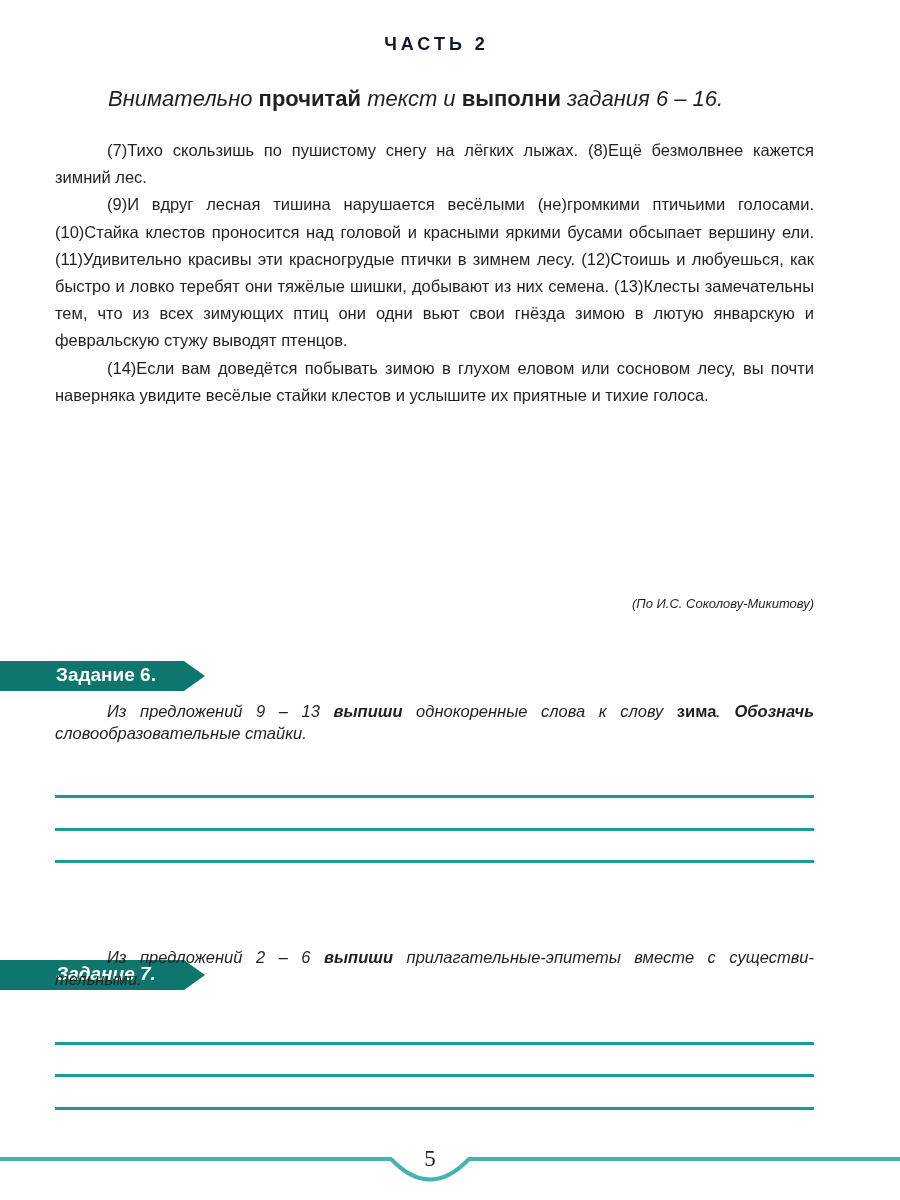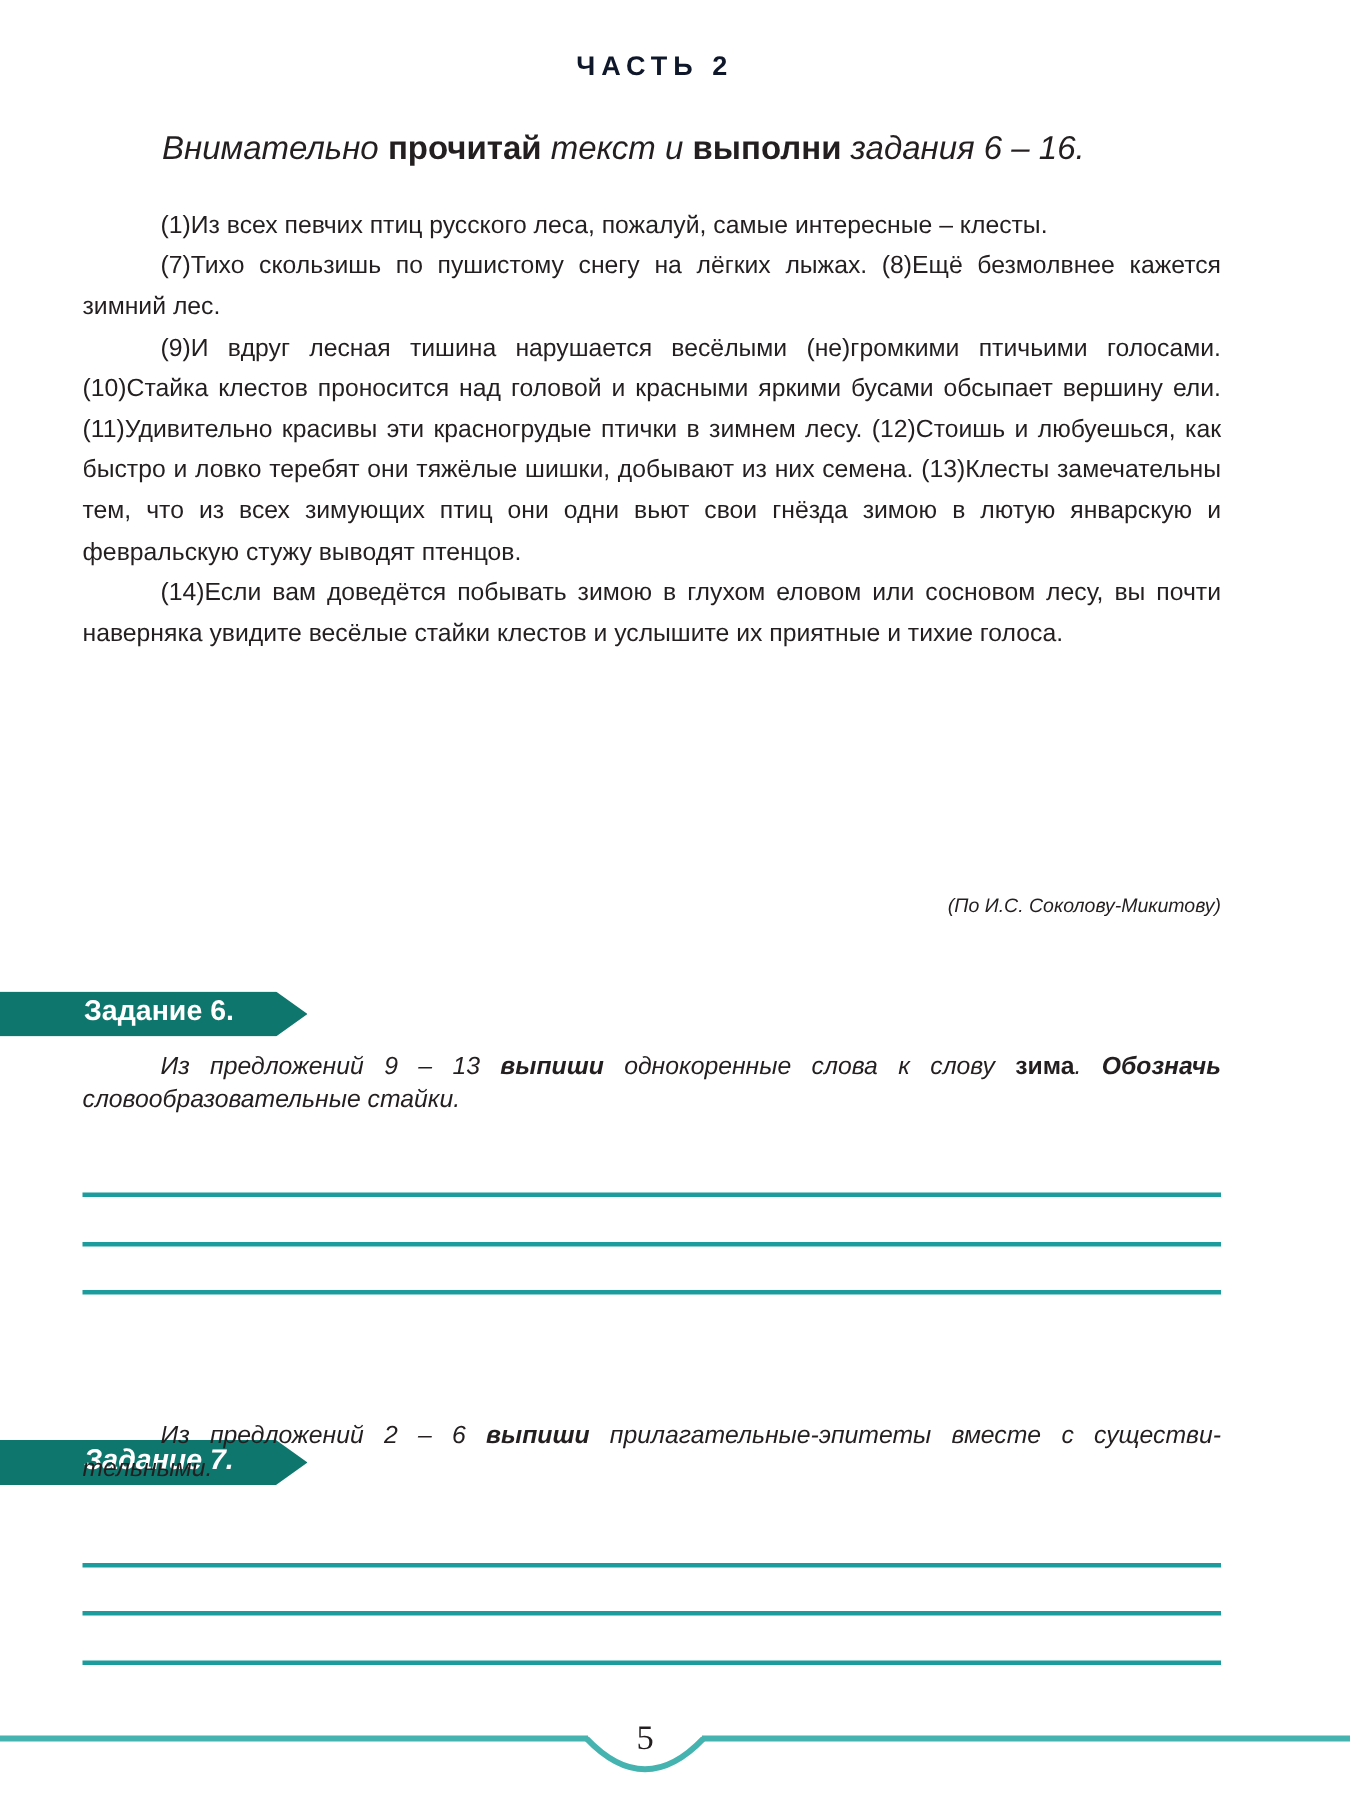--- a/index.html
+++ b/index.html
@@ -28,21 +28,20 @@
               font-family: "Liberation Serif", serif; font-size: 23px; color: #231f20; }
 </style>
 </head>
 <body>
 
 <div class="part-title">ЧАСТЬ 2</div>
 
 <div class="instruction"><span>Внимательно </span><b>прочитай</b><span> текст и </span><b>выполни</b><span> задания 6 – 16.</span></div>
 
 <div class="reading">
-  <p>(1)Из всех певчих птиц русского леса, пожалуй, самые интересные – клесты.</p>
   <p>(7)Тихо скользишь по пушистому снегу на лёгких лыжах. (8)Ещё безмолвнее кажет­ся зимний лес.</p>
   <p>(9)И вдруг лесная тишина нарушается весёлыми (не)громкими птичьими голосами. (10)Стайка клестов проносится над головой и красными яркими бусами обсыпает верши­ну ели. (11)Удивительно красивы эти красногрудые птички в зимнем лесу. (12)Стоишь и любуешься, как быстро и ловко теребят они тяжёлые шишки, добывают из них семена. (13)Клесты замечательны тем, что из всех зимующих птиц они одни вьют свои гнёзда зи­мою в лютую январскую и февральскую стужу выводят птенцов.</p>
   <p>(14)Если вам доведётся побывать зимою в глухом еловом или сосновом лесу, вы почти наверняка увидите весёлые стайки клестов и услышите их приятные и тихие голоса.</p>
 </div>
 
 <div class="attribution">(По И.С. Соколову-Микитову)</div>
 
 <div class="ribbon" style="top:661px;">
   <span>Задание 6.</span>
 </div>

